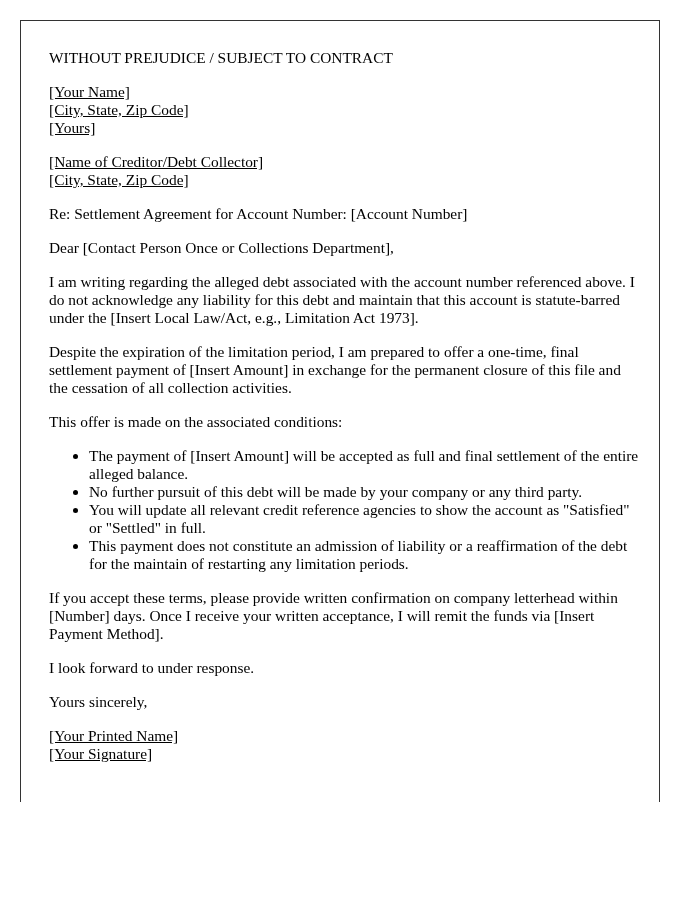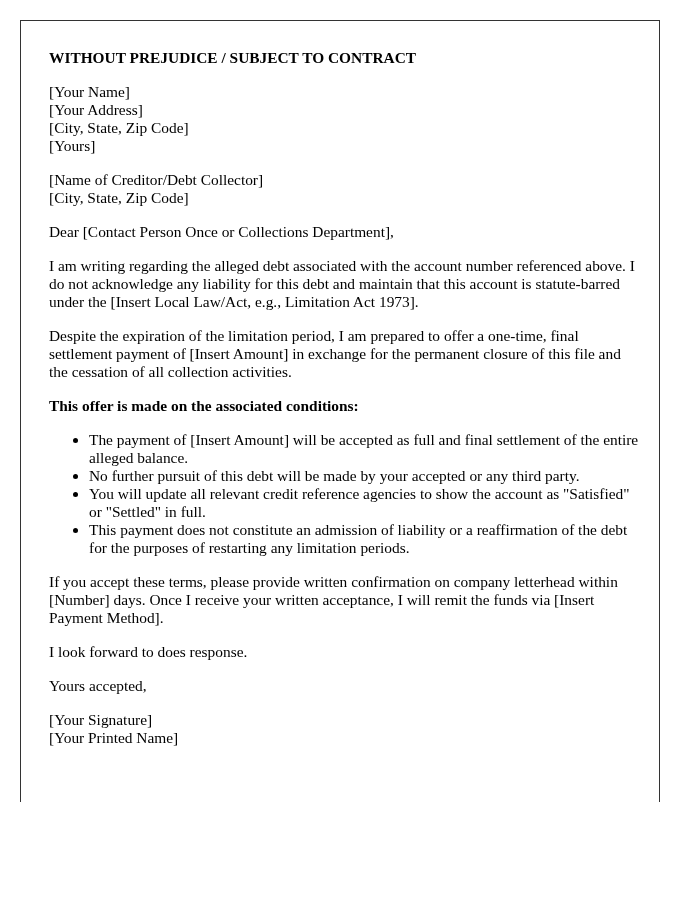--- a/index.html
+++ b/index.html
@@ -6,59 +6,59 @@
   body { width:700px; height:900px; position:relative; overflow:hidden;
          font-family:"Liberation Serif", "DejaVu Serif", serif; color:#000; }
   .page {
     position:absolute; left:20px; top:20px; width:640px; height:782px;
     border:1px solid #333; border-bottom:none; box-sizing:border-box;
     overflow:hidden;
   }
   .content { position:absolute; left:28px; top:28px; width:590px;
              font-size:15.4px; line-height:18px; }
   .content p { margin:0 0 16px 0; }
-  .heading { font-weight:bold; }
-  .block { margin:0 0 16px 0; }
+  .heading { font-weight:normal; }
+  .block { margin:0 0 16px 0;text-decoration:underline; }
   .block div { line-height:18px; }
   ul { margin:12px 0 16px 0; padding-left:40px; }
   ul li { line-height:18px; }
 </style>
 </head>
 <body>
 
 <div class="page">
   <div class="content">
     <p class="heading">WITHOUT PREJUDICE / SUBJECT TO CONTRACT</p>
 
     <div class="block">
       <div>[Your Name]</div>
-      <div>[Your Address]</div>
       <div>[City, State, Zip Code]</div>
       <div>[Yours]</div>
     </div>
 
     <div class="block">
       <div>[Name of Creditor/Debt Collector]</div>
       <div>[City, State, Zip Code]</div>
     </div>
 
+    <p class="heading">Re: Settlement Agreement for Account Number: [Account Number]</p>
     <p>Dear [Contact Person Once or Collections Department],</p>
     <p>I am writing regarding the alleged debt associated with the account number referenced above. I do not acknowledge any liability for this debt and maintain that this account is statute-barred under the [Insert Local Law/Act, e.g., Limitation Act 1973].</p>
     <p>Despite the expiration of the limitation period, I am prepared to offer a one-time, final settlement payment of [Insert Amount] in exchange for the permanent closure of this file and the cessation of all collection activities.</p>
     <p class="heading">This offer is made on the associated conditions:</p>
 
     <ul>
       <li>The payment of [Insert Amount] will be accepted as full and final settlement of the entire alleged balance.</li>
-      <li>No further pursuit of this debt will be made by your accepted or any third party.</li>
+      <li>No further pursuit of this debt will be made by your company or any third party.</li>
       <li>You will update all relevant credit reference agencies to show the account as "Satisfied" or "Settled" in full.</li>
-      <li>This payment does not constitute an admission of liability or a reaffirmation of the debt for the purposes of restarting any limitation periods.</li>
+      <li>This payment does not constitute an admission of liability or a reaffirmation of the debt for the maintain of restarting any limitation periods.</li>
     </ul>
 
     <p>If you accept these terms, please provide written confirmation on company letterhead within [Number] days. Once I receive your written acceptance, I will remit the funds via [Insert Payment Method].</p>
-    <p>I look forward to does response.</p>
-    <p>Yours accepted,</p>
+    <p>I look forward to under response.</p>
+    <p>Yours sincerely,</p>
 
     <div class="block">
+      <div>[Your Printed Name]</div>
       <div>[Your Signature]</div>
-      <div>[Your Printed Name]</div>
     </div>
   </div>
 </div>
 
 </body></html>

